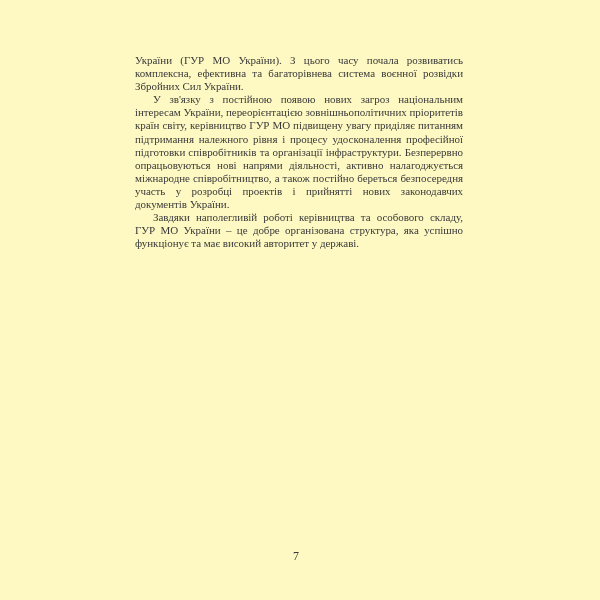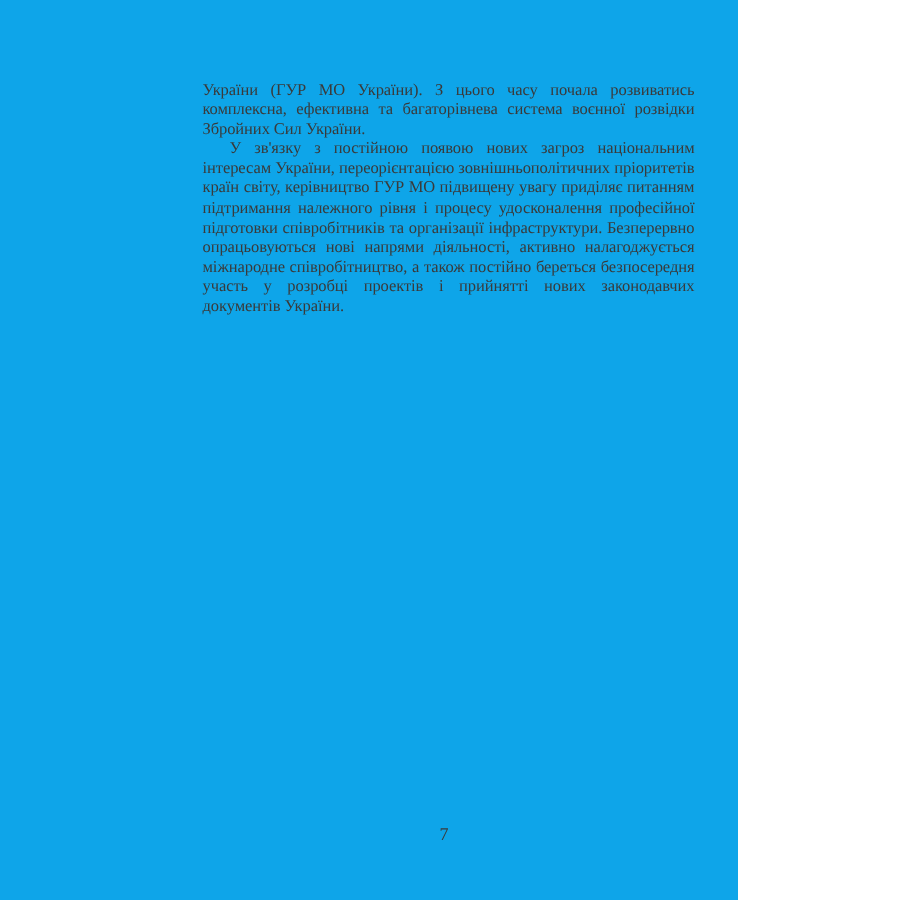--- a/index.html
+++ b/index.html
@@ -9,22 +9,22 @@
   }
   body {
     width: 600px;
     height: 600px;
     position: relative;
     overflow: hidden;
   }
   .page {
     position: absolute;
     left: 0; top: 0;
-    width: 492px; height: 600px;
-    background: #0ea5e9;
+    width: 600px; height: 600px;
+    background: #fef9c3;
   }
   .text-block {
     position: absolute;
     left: 135px;
     top: 54px;
     width: 328px;
     font-family: "Liberation Serif", "DejaVu Serif", serif;
     font-size: 11px;
     line-height: 13.1px;
     color: #3a3a3a;
@@ -51,15 +51,16 @@
     color: #3a3a3a;
   }
 </style>
 </head>
 <body>
 
 <div class="page">
   <div class="text-block">
     <p class="para no-indent">України (ГУР МО України). З цього часу почала розвиватись комплексна, ефективна та багаторівнева система воєнної розвідки Збройних Сил України.</p>
     <p class="para">У зв'язку з постійною появою нових загроз національним інтересам України, переорієнтацією зовнішньополітичних пріоритетів країн світу, керівництво ГУР МО підвищену увагу приділяє питанням підтримання належного рівня і процесу удосконалення професійної підготовки співробітників та організації інфраструктури. Безперервно опрацьовуються нові напрями діяльності, активно налагоджується міжнародне співробітництво, а також постійно береться безпосередня участь у розробці проектів і прийнятті нових законодавчих документів України.</p>
+    <p class="para">Завдяки наполегливій роботі керівництва та особового складу, ГУР МО України – це добре організована структура, яка успішно функціонує та має високий авторитет у державі.</p>
   </div>
   <div class="page-number">7</div>
 </div>
 
 </body></html>

